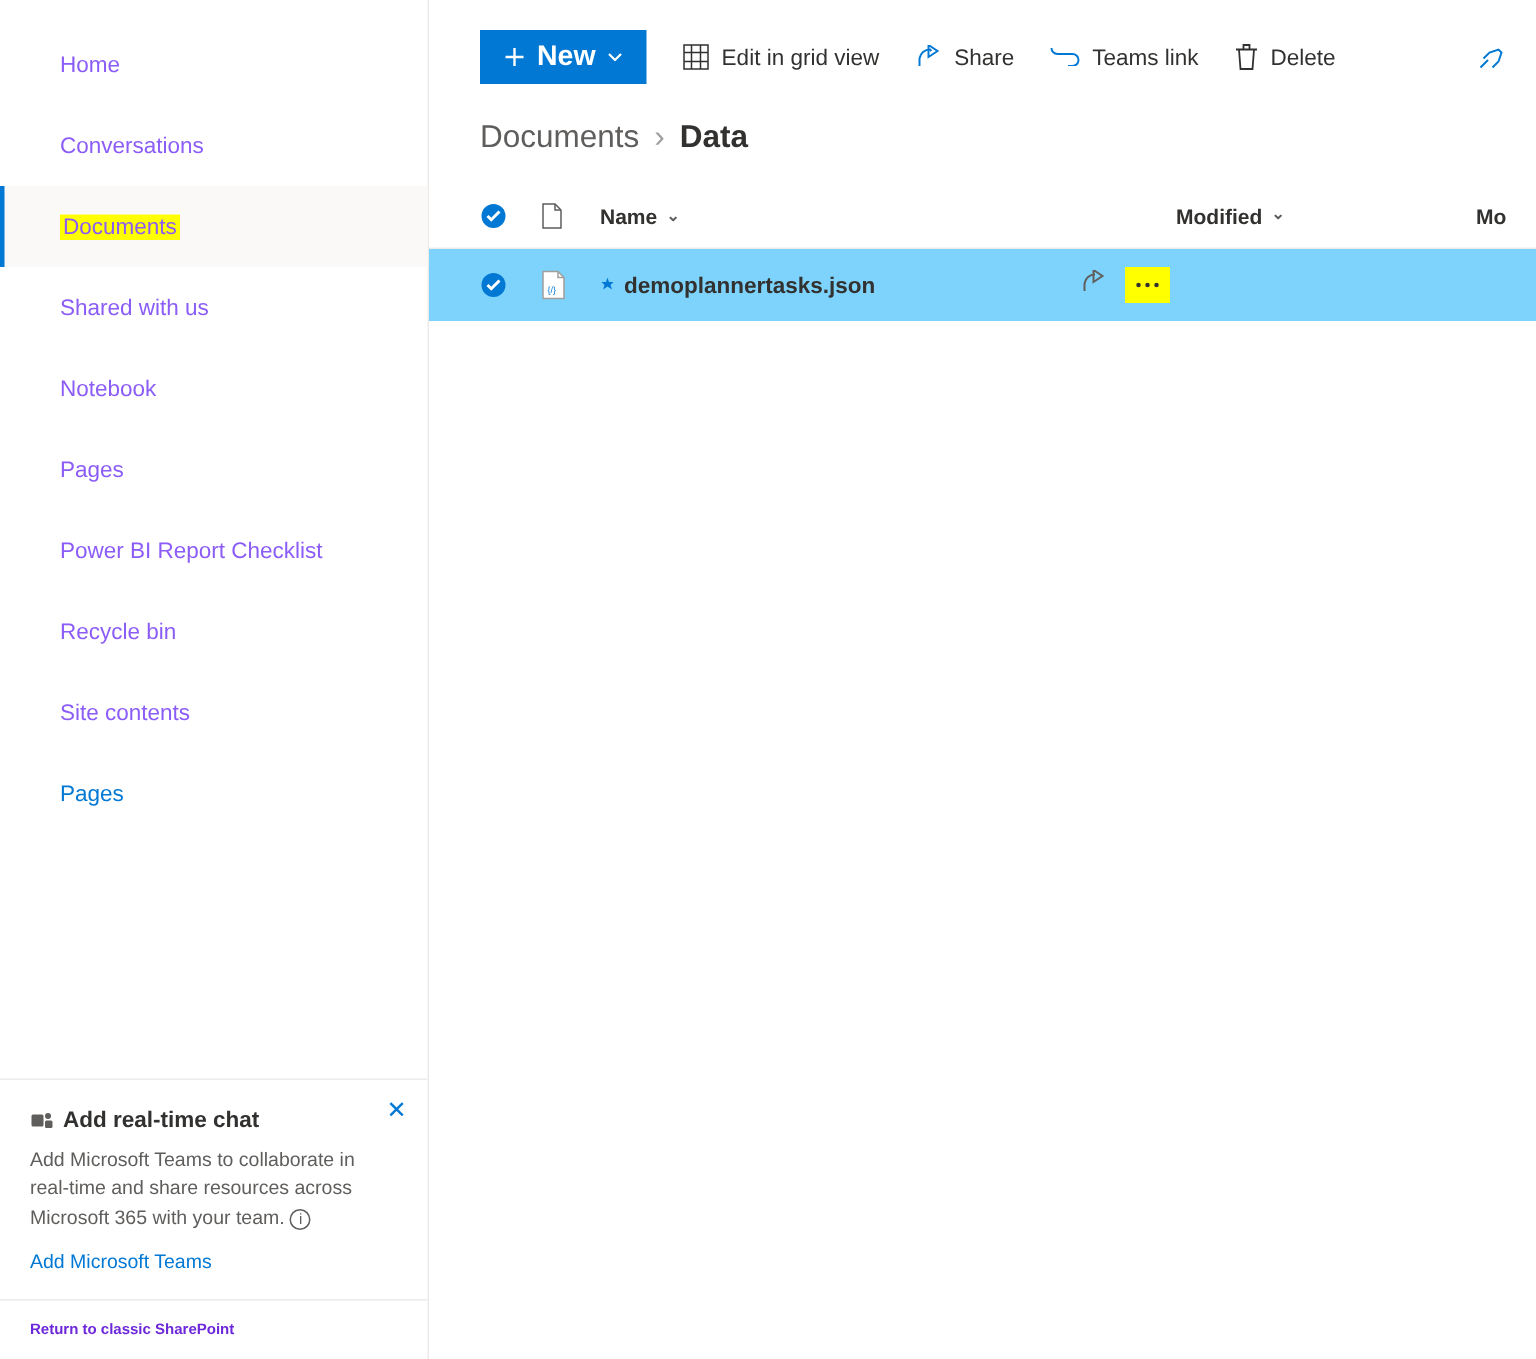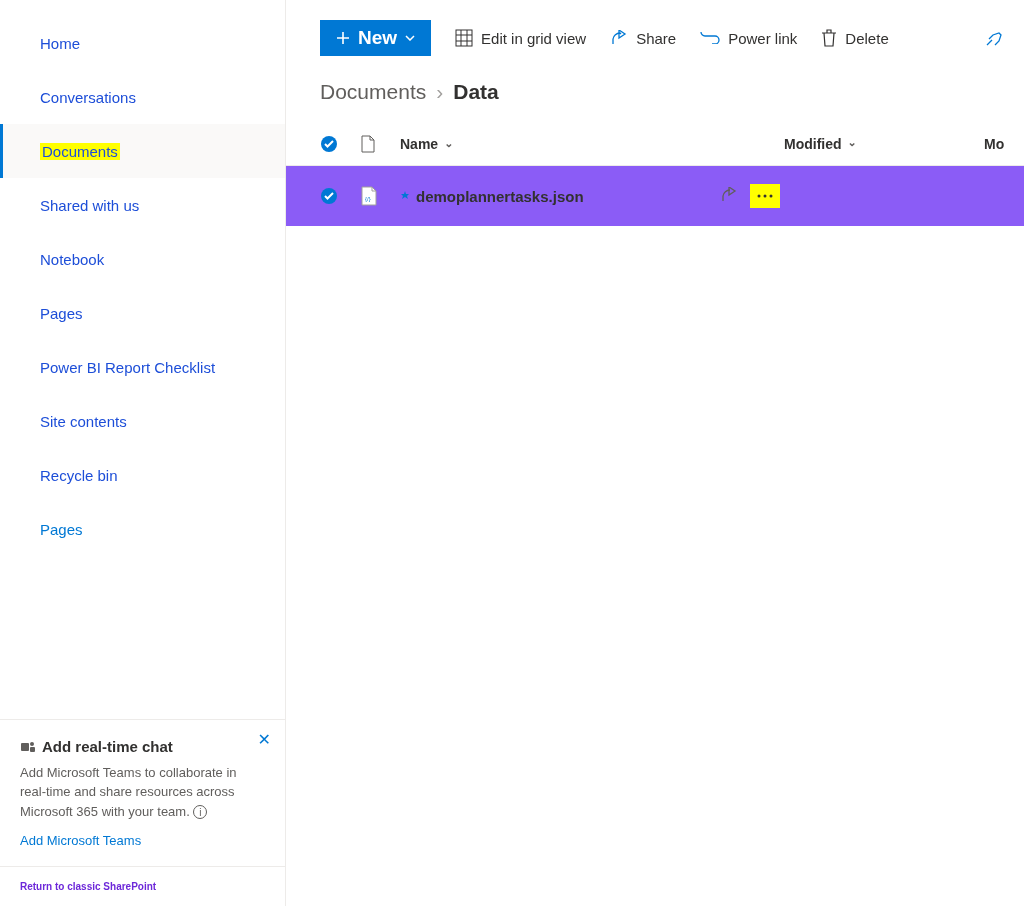--- a/index.html
+++ b/index.html
@@ -1,21 +1,21 @@
 <!DOCTYPE html>
 <html><head>
 <meta charset="utf-8">
 <style>
   * { box-sizing: border-box; margin: 0; padding: 0; }
   html, body { width: 1024px; height: 906px; overflow: hidden; font-family: "Segoe UI", Arial, sans-serif; background: #fff; color: #323130; font-size: 14px; }
   .root { display: flex; height: 100%; }
 
   .sidebar { width: 286px; border-right: 1px solid #edebe9; display: flex; flex-direction: column; }
   .nav { flex: 1; padding-top: 16px; }
-  .nav-item { display: flex; align-items: center; padding: 0 20px 0 40px; height: 54px; cursor: pointer; font-size: 15px; color: #1d4ed8; }
+  .nav-item { display: flex; align-items: center; padding: 0 20px 0 40px; height: 54px; cursor: pointer; font-size: 15px; color: #8b5cf6; }
   .nav-item.active { border-left: 3px solid #0078d4; background: #faf9f8; padding-left: 37px; }
   .nav-item.edit { color: #0078d4; }
   .highlight { background: #ffff00; display: inline-block; padding: 0 2px; }
 
   .teams-card { border-top: 1px solid #edebe9; padding: 18px 20px; position: relative; font-size: 13px; color: #605e5c; }
   .teams-close { position: absolute; top: 10px; right: 14px; color: #0078d4; font-size: 16px; cursor: pointer; }
   .teams-title { font-weight: 600; font-size: 15px; color: #323130; display: flex; align-items: flex-end; gap: 6px; }
   .teams-desc { margin-top: 8px; line-height: 1.5; }
   .teams-info { display: inline-block; width: 14px; height: 14px; border: 1px solid #605e5c; border-radius: 50%; text-align: center; font-size: 10px; line-height: 13px; color: #605e5c; }
   .teams-add { display: block; margin-top: 12px; color: #0078d4; cursor: pointer; }
@@ -33,21 +33,21 @@
   .bc-sep { color: #a19f9d; }
   .bc-current { font-weight: 600; }
 
   .col-header { display: flex; align-items: center; padding: 0 20px 0 34px; height: 44px; font-size: 14px; color: #323130; border-bottom: 1px solid #edebe9; }
   .col-check { width: 40px; display: flex; align-items: center; }
   .col-type { width: 40px; display: flex; align-items: center; }
   .col-name { flex: 1; display: flex; align-items: center; gap: 6px; font-weight: 600; }
   .col-mod { width: 200px; display: flex; align-items: flex-start; gap: 6px; font-weight: 600; }
   .col-modby { width: 20px; font-weight: 600; }
 
-  .row { display: flex; align-items: center; padding: 0 20px 0 34px; height: 60px; background: #8b5cf6; font-size: 15px; }
+  .row { display: flex; align-items: center; padding: 0 20px 0 34px; height: 48px; background: #7dd3fc; font-size: 15px; }
   .row .file-name { display: flex; align-items: center; gap: 6px; }
   .row-actions { display: flex; align-items: center; gap: 12px; margin-right: 24px; }
   .more-btn { display: inline-flex; align-items: center; justify-content: center; width: 30px; height: 24px; }
 
   .check-circle { width: 18px; height: 18px; }
 
   .chev-down { font-size: 11px; color: #605e5c; }
   .pin-icon { margin-left: auto; color: #0078d4; }
 </style>
 </head>
@@ -71,24 +71,24 @@
       <div class="nav-item">
           <span>Notebook</span>
         </div>
       <div class="nav-item">
           <span>Pages</span>
         </div>
       <div class="nav-item">
           <span>Power BI Report Checklist</span>
         </div>
       <div class="nav-item">
+          <span>Recycle bin</span>
+        </div>
+      <div class="nav-item">
           <span>Site contents</span>
-        </div>
-      <div class="nav-item">
-          <span>Recycle bin</span>
         </div>
       <div class="nav-item edit">
           <span>Pages</span>
         </div>
     </nav>
 
     <div class="teams-card">
       <span class="teams-close">✕</span>
       <div class="teams-title">
         <svg width="16" height="16" viewBox="0 0 16 16">
@@ -130,21 +130,21 @@
         <svg width="18" height="16" viewBox="0 0 18 16">
             <path d="M3 14V9a7 7 0 0 1 7-6l1 1" fill="none" stroke="#0078d4" stroke-width="1.3"></path>
             <path d="M9 0l6 4-6 4V0z" fill="none" stroke="#0078d4" stroke-width="1.3"></path>
           </svg>
         <span>Share</span>
       </div>
       <div class="tb-btn">
         <svg width="20" height="12" viewBox="0 0 20 12">
             <path d="M8 6H5a4 4 0 0 1 0-8h3M12 6h3a4 4 0 0 1 0 8h-3M6 6h8" transform="translate(0 -2)" fill="none" stroke="#0078d4" stroke-width="1.3"></path>
           </svg>
-        <span>Power link</span>
+        <span>Teams link</span>
       </div>
       <div class="tb-btn">
         <svg width="16" height="18" viewBox="0 0 16 18">
             <path d="M1 4h14M3 4l1 13h8l1-13M6 1h4v3H6z" fill="none" stroke="#323130" stroke-width="1.2"></path>
           </svg>
         <span>Delete</span>
       </div>
       <div class="pin-icon">
         <svg width="18" height="18" viewBox="0 0 18 18">
             <path d="M3 11l4-4 6-2 2 2-2 6-4 4M1 17l5-5" fill="none" stroke="#0078d4" stroke-width="1.3"></path>

